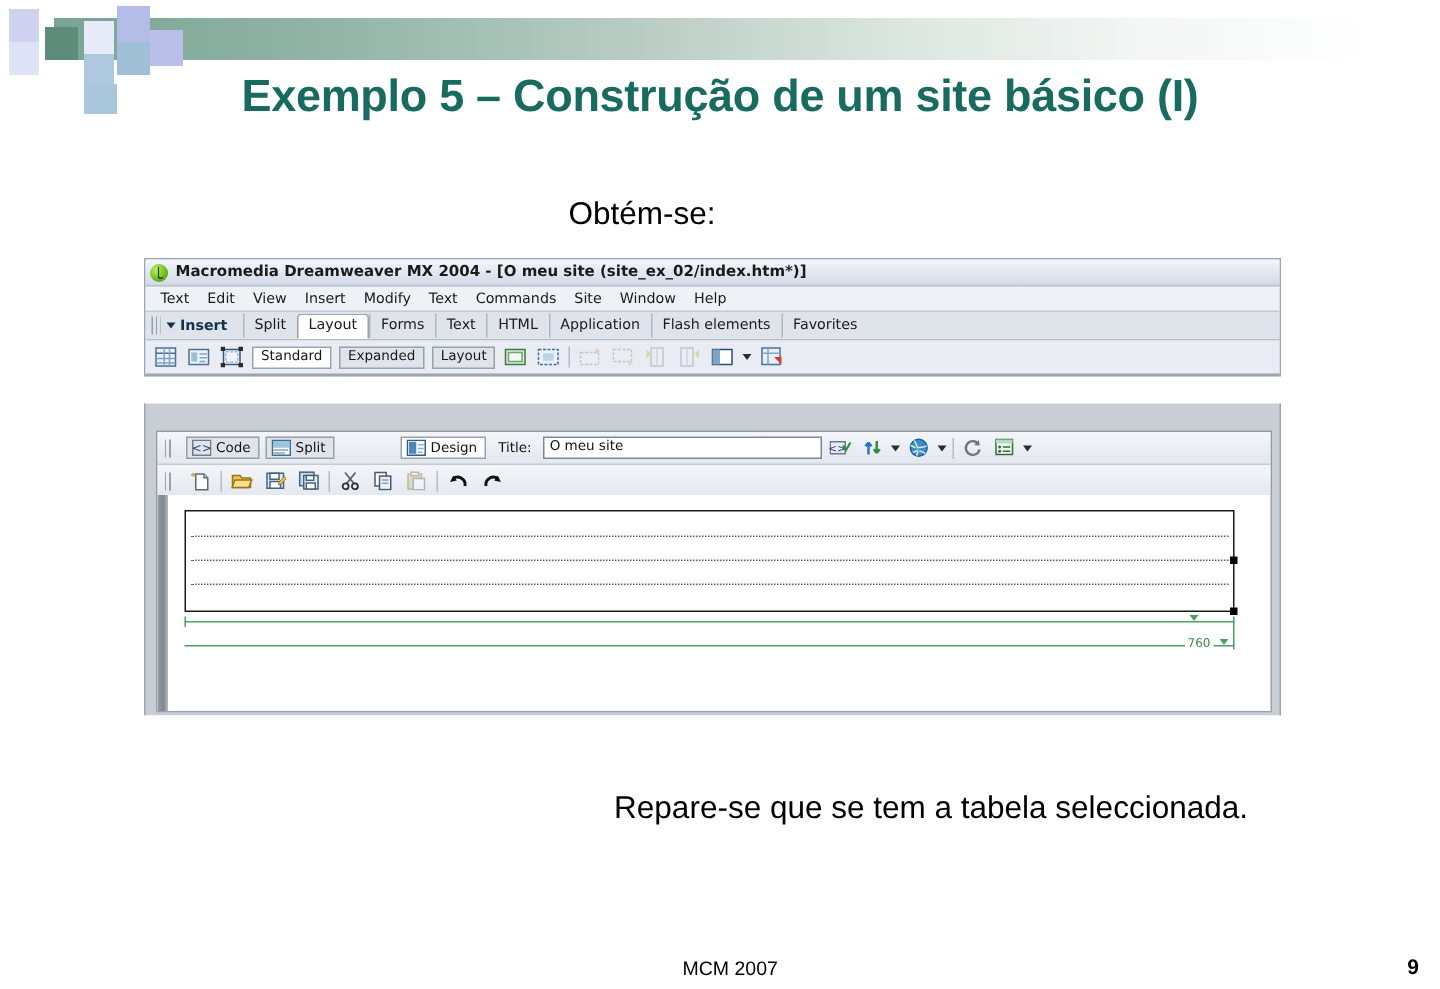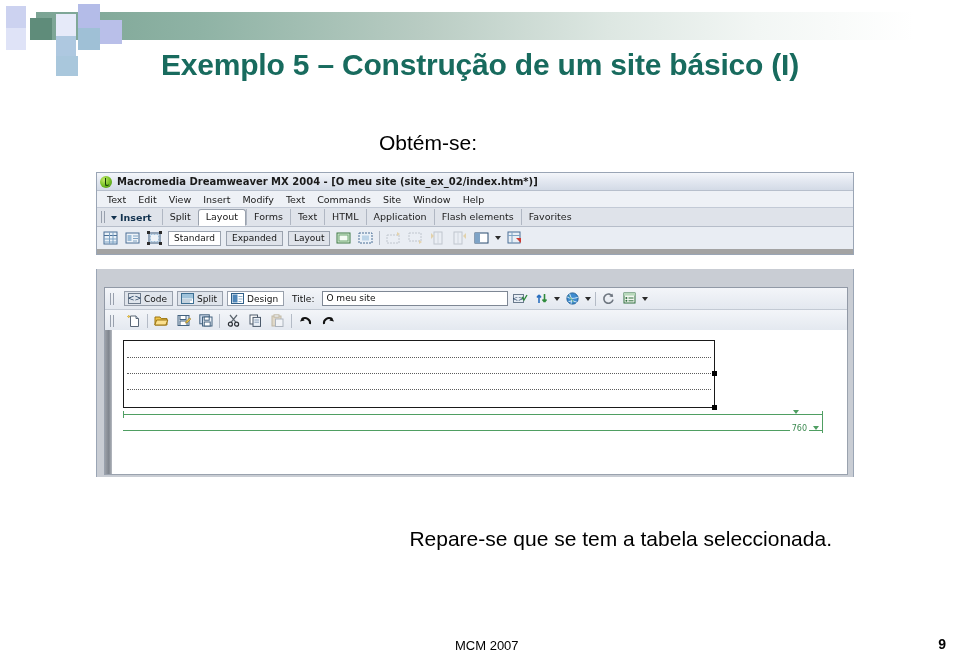--- a/index.html
+++ b/index.html
@@ -169,21 +169,21 @@
     border-bottom: 1px solid #ffffff;
     border-radius: 3px 3px 0 0;
     padding: 1px 7px 3px 7px;
     margin-bottom: -1px;
   }
 
   
   .dw-insert-tools {
     height: 22px;
     background: #e9edf3;
-    border-bottom: 5px solid #a3a3a3;
+    border-bottom: 1px solid #a3a3a3;
     display: flex; align-items: center;
     padding-left: 5px; gap: 5px;
   }
   .ibtn {
     width: 17px; height: 16px; flex: none;
     position: relative;
     display: flex; align-items: center; justify-content: center;
   }
   .ibtn.dim { opacity: .38; }
   .modebtn {
@@ -242,21 +242,21 @@
     background: linear-gradient(to bottom, #f3f5f9, #e3e8ef);
   }
   .viewbtn {
     display: flex; align-items: center; gap: 3px;
     border: 1px solid #98a0ac;
     background: #dfe4eb;
     padding: 1px 5px 1px 3px;
     font-size: 9px; color: #131313;
     white-space: nowrap;
   }
-  .viewbtn.on { background: #ffffff; }
+  .viewbtn.on { background: #ffffff; margin-left: 40px; }
   .title-label { font-size: 9px; color: #121212; margin-left: 4px; white-space: nowrap; }
   .title-input {
     flex: none; width: 178px; height: 13px;
     background: #ffffff; border: 1px solid #7e8794;
     font-size: 9px; color: #111; line-height: 13px;
     padding: 0 3px; margin-left: 4px;
     white-space: nowrap; overflow: hidden;
   }
   .doc-tb2 {
     height: 21px;
@@ -274,21 +274,21 @@
     box-sizing: border-box;
     overflow: hidden;
   }
   .lgutter {
     position: absolute; left: 0; top: 0;
     width: 7px; height: 145px;
     background: linear-gradient(to right, #9ba0a8, #7f858e 55%, #b6bac1);
   }
   .tbl-wrap {
     position: absolute; left: 18px; top: 10px;
-    width: 592px;
+    width: 700px;
   }
   .tbl-sel {
     position: relative;
     height: 68px;
     border: 1.5px solid #1a1a1a;
     background: #ffffff;
     box-sizing: border-box;
   }
   .rowline {
     position: absolute; left: 3px; right: 3px; height: 0;

